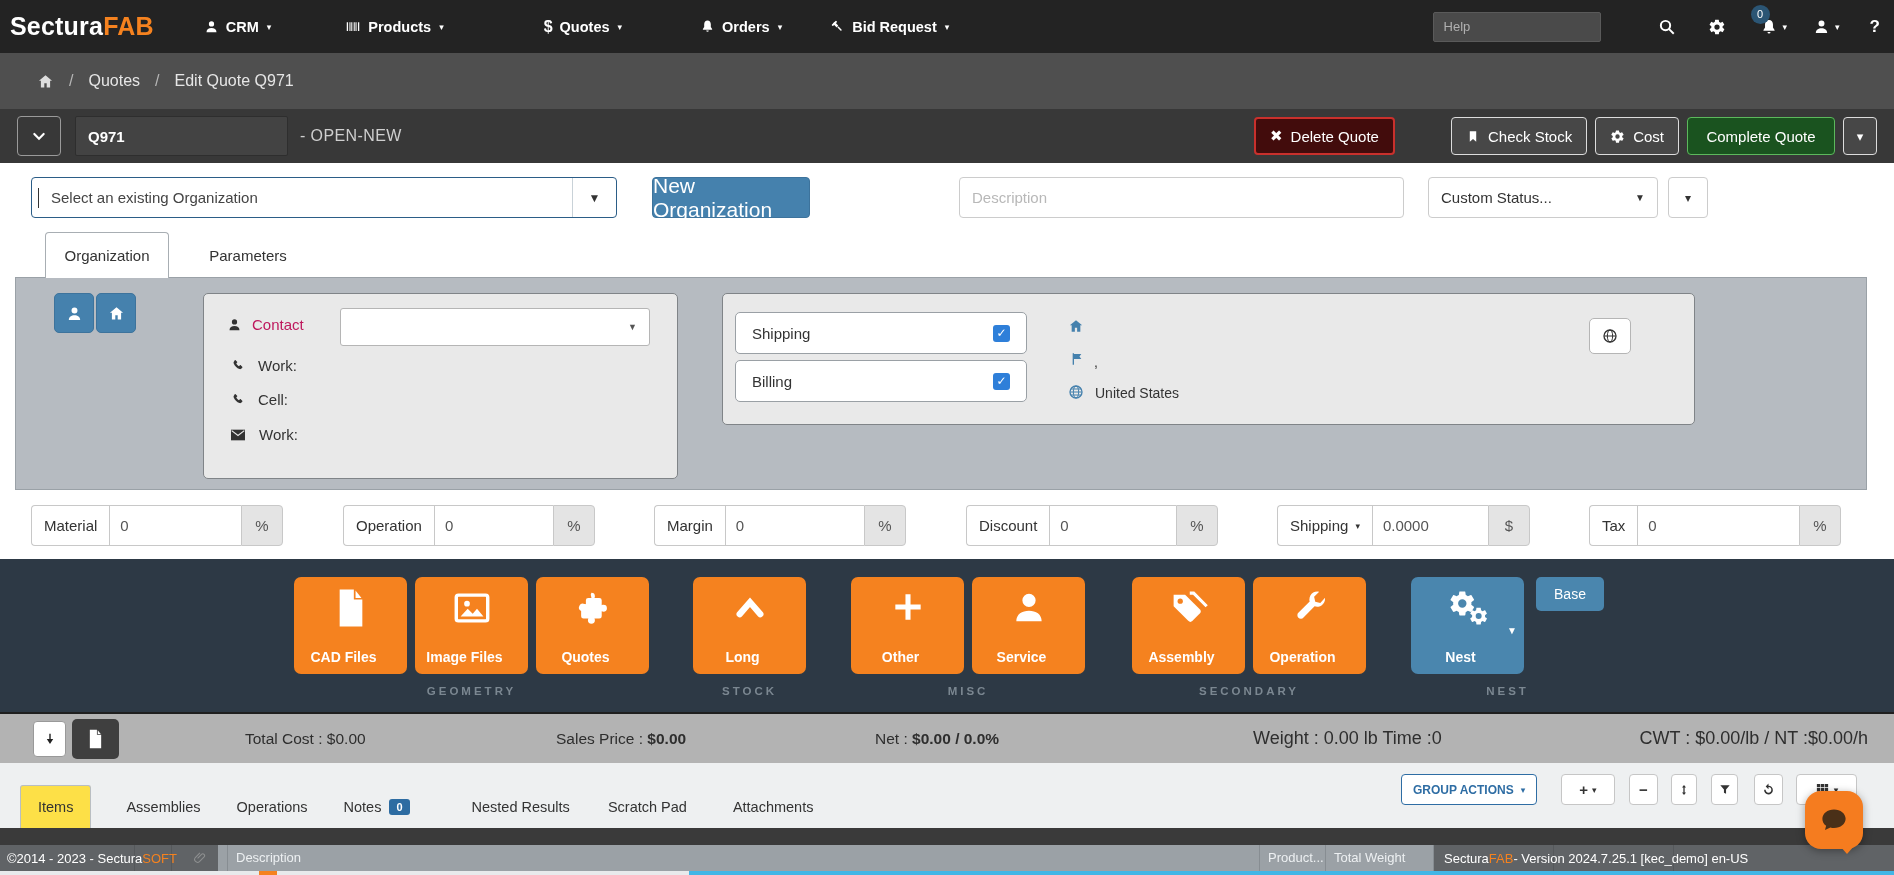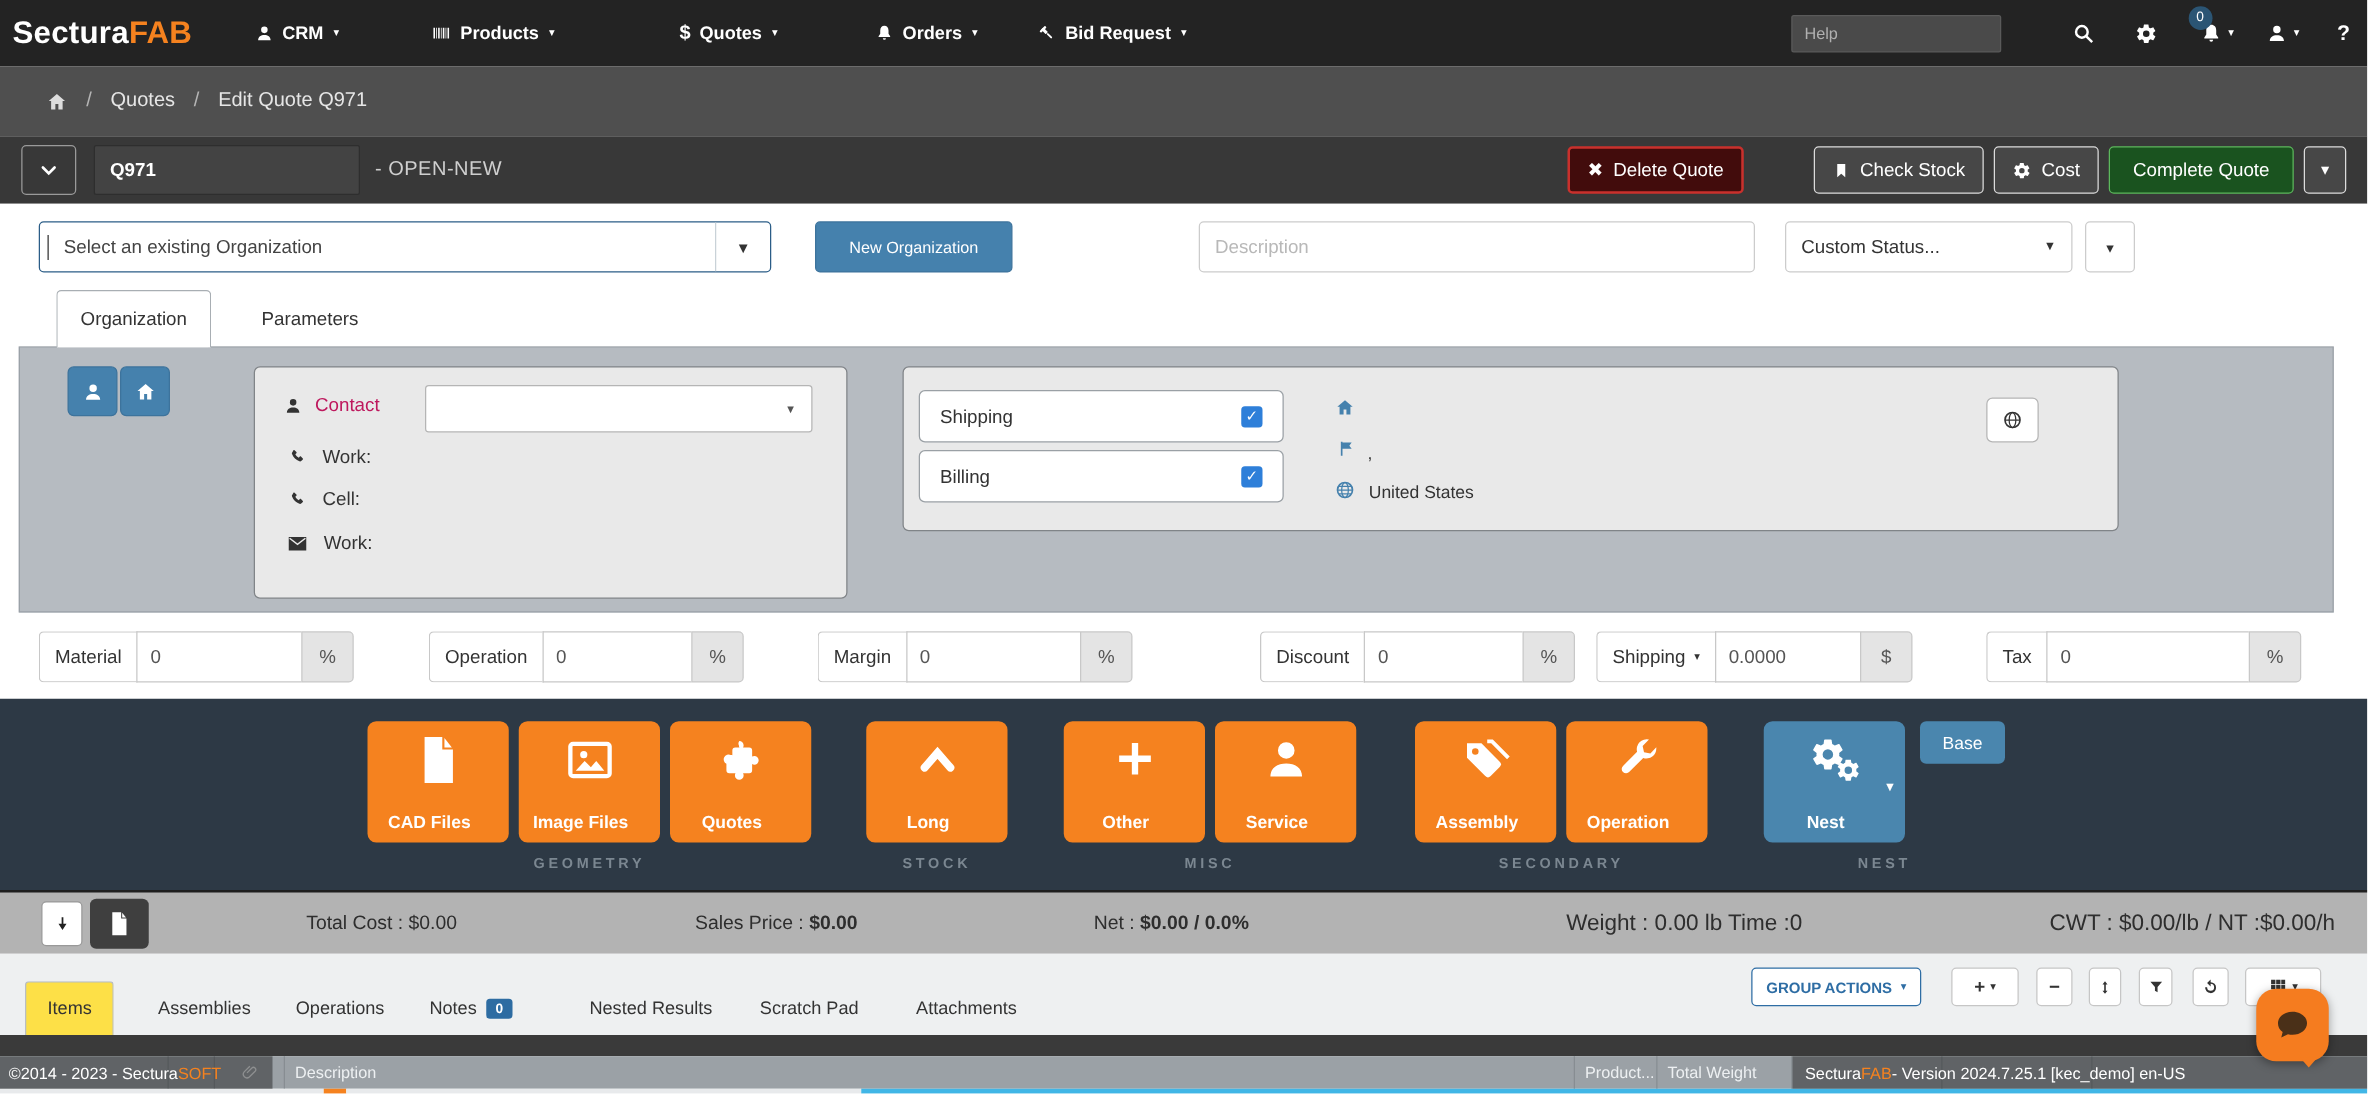--- a/index.html
+++ b/index.html
@@ -39,21 +39,21 @@
   .btn-dark { background:#474747; border:1px solid #dcdcdc; }
   .btn-green { background:#1a531f; border:1px solid #5cb85c; width:148px; }
   .gap56{margin-left:56px}.gap8{margin-left:8px}
   .qb-caret-sm { width:34px; padding:0; }
 
   
   .orgrow { height:69px; background:#fff; }
   .org-select { position:absolute; left:31px; top:14px; width:586px; height:41px; border:1px solid #2b5d87; border-radius:4px; background:#fff; display:flex; align-items:center; cursor:pointer; }
   .org-select-text { padding-left:12px; font-size:15px; color:#444; flex:1; border-left:1px solid #333; line-height:20px; margin-left:6px; }
   .org-select-caretcell { width:44px; height:100%; border-left:1px solid #c9d2d8; display:flex; align-items:center; justify-content:center; color:#333; font-size:12px; }
-  .btn-neworg { position:absolute; left:652px; top:14px; width:158px; height:41px; background:#4581ad; border:1px solid #3d739c; border-radius:4px; color:#fff; font-size:13px; display:flex; align-items:center; justify-content:center; cursor:pointer; }
+  .btn-neworg { position:absolute; left:652px; top:14px; width:158px; height:41px; background:#4581ad; border:1px solid #3d739c; border-radius:4px; color:#fff; font-size:21px; display:flex; align-items:center; justify-content:center; cursor:pointer; }
   .desc-input { position:absolute; left:959px; top:14px; width:445px; height:41px; border:1px solid #ccc; border-radius:4px; font-size:15px; padding:0 12px; color:#333; outline:none; }
   .desc-input::placeholder { color:#b8b8b8; }
   .custom-status { position:absolute; left:1428px; top:14px; width:230px; height:41px; border:1px solid #ccc; border-radius:4px; background:#fff; display:flex; align-items:center; padding:0 12px; font-size:15px; color:#333; cursor:pointer; }
   .custom-status .caret { margin-left:auto; font-size:10px; color:#333; }
   .org-caret-btn { position:absolute; left:1668px; top:14px; width:40px; height:41px; border:1px solid #ccc; border-radius:4px; background:#fff; display:flex; align-items:center; justify-content:center; color:#333; font-size:12px; cursor:pointer; }
 
   
   .tabsrow { height:45px; background:#fff; z-index:2; }
   .tab { position:absolute; bottom:-1px; height:46px; display:flex; align-items:center; justify-content:center; font-size:15px; color:#333; cursor:pointer; z-index:3; }
   .tab-active { left:45px; width:124px; background:#fff; border:1px solid #a8aeb3; border-bottom:none; border-radius:4px 4px 0 0; }
@@ -399,21 +399,21 @@
     <div class="ig" style="left:343px;width:252px">
       <span class="ig-label">Operation</span>
       <input class="ig-input" value="0" style="">
       <span class="ig-unit">%</span>
     </div>
     <div class="ig" style="left:654px;width:252px">
       <span class="ig-label">Margin</span>
       <input class="ig-input" value="0" style="">
       <span class="ig-unit">%</span>
     </div>
-    <div class="ig" style="left:1008px;width:252px">
+    <div class="ig" style="left:966px;width:252px">
       <span class="ig-label">Discount</span>
       <input class="ig-input" value="0" style="">
       <span class="ig-unit">%</span>
     </div>
     <div class="ig" style="left:1277px;width:253px">
       <span class="ig-label dd">
           <span>Shipping</span>
           <span class="caret">▾</span>
         </span>
       <input class="ig-input" value="0.0000" style="">

